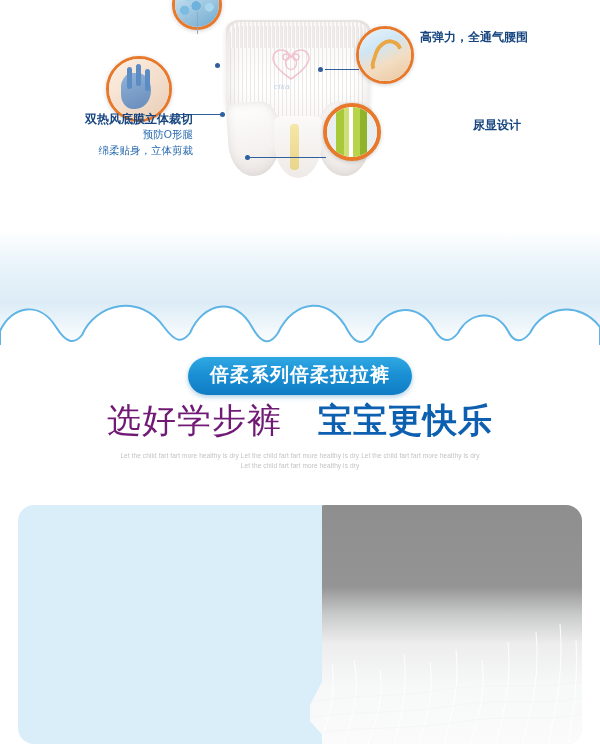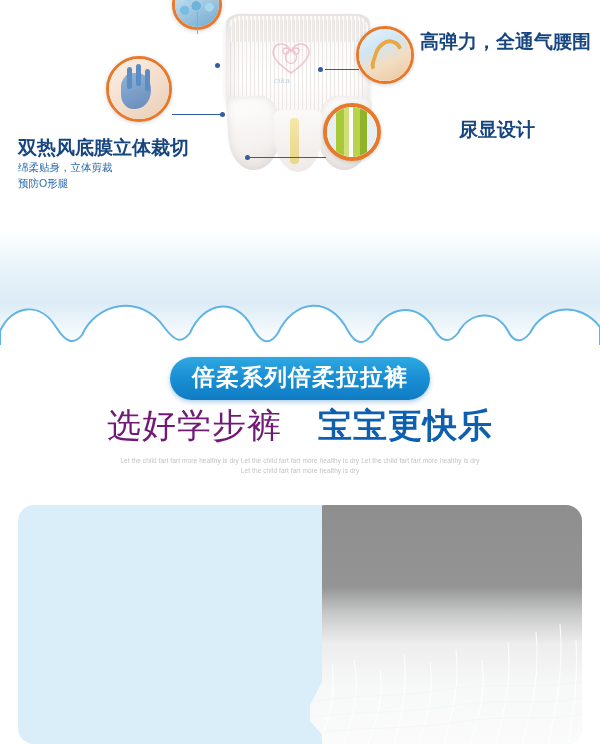--- a/index.html
+++ b/index.html
@@ -8,21 +8,21 @@
     font-family:"Liberation Sans","DejaVu Sans",sans-serif;
     background:#ffffff; overflow:hidden;
   }
   .page{ position:relative; width:600px; height:744px; background:#fff; }
 
   
   .feature-section{ position:absolute; left:0; top:0; width:600px; height:205px; background:#fff; }
 
   
   .product-photo{
-    position:absolute; left:218px; top:14px; width:160px; height:160px;
+    position:absolute; left:218px; top:20px; width:160px; height:160px;
   }
   .pp-body{
     position:absolute; left:8px; top:0; width:144px; height:120px;
     background:
       linear-gradient(180deg,#f3f0ee 0%,#fbfafa 22%,#ffffff 55%,#f6f3f1 100%);
     border-radius:14px 14px 48% 48%/10px 10px 34% 34%;
     box-shadow:inset 0 0 18px rgba(190,180,175,.45), 0 2px 5px rgba(0,0,0,.10);
   }
   .pp-waist{
     position:absolute; left:10px; top:2px; width:140px; height:26px;
@@ -109,44 +109,44 @@
                #ffffff 44% 52%,#b7d44a 52% 66%,#8fb42c 66% 80%,#e9eef0 80% 100%);
   }
 
   
   .lead{ position:absolute; background:#2f5f9e; height:1px; }
   .dot{ position:absolute; width:5px; height:5px; border-radius:50%; background:#2f5f9e; }
   .vlead{ position:absolute; background:#8fa9c6; width:1px; }
 
   .callout{ position:absolute; }
   .callout .c-title{
-    font-size:19px; font-weight:bold; color:#16457f; line-height:1.25; white-space:nowrap;
+    font-size:12px; font-weight:bold; color:#16457f; line-height:1.25; white-space:nowrap;
   }
   .callout .c-desc{
     font-size:10.5px; color:#2a6bb0; line-height:1.5; white-space:nowrap;
   }
-  .ca-left{ left:18px; top:136px; text-align:left; width:175px; }
+  .ca-left{ left:18px; top:112px; text-align:right; width:175px; }
   .ca-right-top{ left:420px; top:30px; text-align:left; }
   .ca-right-bot{ left:388px; top:118px; text-align:center; width:218px; }
   .ca-right-bot .c-title{ text-align:center; }
 
   
   .divider{
     position:absolute; left:0; top:205px; width:600px; height:140px;
     background:linear-gradient(180deg,#ffffff 0%,#ffffff 18%,#eaf4fa 42%,#dcecf6 70%,#ffffff 100%);
     overflow:hidden;
   }
   .scallops{ position:absolute; left:0; bottom:-4px; width:600px; height:62px; }
 
   
   .headline{ position:absolute; left:0; top:345px; width:600px; height:150px; background:#fff; text-align:center; }
   .pill{
     display:inline-block; margin-top:12px; padding:5px 22px 7px;
     background:linear-gradient(180deg,#2fa8e2 0%,#1a8fd4 48%,#0f7cc4 100%);
-    border-radius:22px; color:#fff; font-size:23px; font-weight:bold;
+    border-radius:22px; color:#fff; font-size:19px; font-weight:bold;
     letter-spacing:1px; box-shadow:0 2px 5px rgba(20,110,175,.35);
   }
   .h-main{ margin-top:6px; font-size:34px; font-weight:bold; letter-spacing:1px; line-height:1.12; }
   .h-main .grey{ color:#701a75; font-weight:normal; }
   .h-main .blue{ color:#0d5fb0;margin-left:36px; }
   .sub-en{ margin-top:12px; font-size:6.5px; color:#c2c2c2; line-height:1.6; letter-spacing:.1px; }
 
   
   .point-section{ position:absolute; left:0; top:495px; width:600px; height:249px; background:#fff; }
   .pt-bg{
@@ -209,22 +209,22 @@
     <div class="dot" style="left:220px; top:112px;"></div>
 
     <div class="lead" style="left:325px; top:69px; width:34px;"></div>
     <div class="dot" style="left:318px; top:67px;"></div>
 
     <div class="lead" style="left:250px; top:157px; width:76px;"></div>
     <div class="dot" style="left:245px; top:155px;"></div>
 
     <div class="callout ca-left">
       <div class="c-title">双热风底膜立体裁切</div>
+      <div class="c-desc">预防O形腿</div>
       <div class="c-desc">绵柔贴身，立体剪裁</div>
-      <div class="c-desc">预防O形腿</div>
     </div>
 
     <div class="callout ca-right-top">
       <div class="c-title">高弹力，全通气腰围</div>
     </div>
 
     <div class="callout ca-right-bot">
       <div class="c-title">尿显设计</div>
     </div>
   </div>

